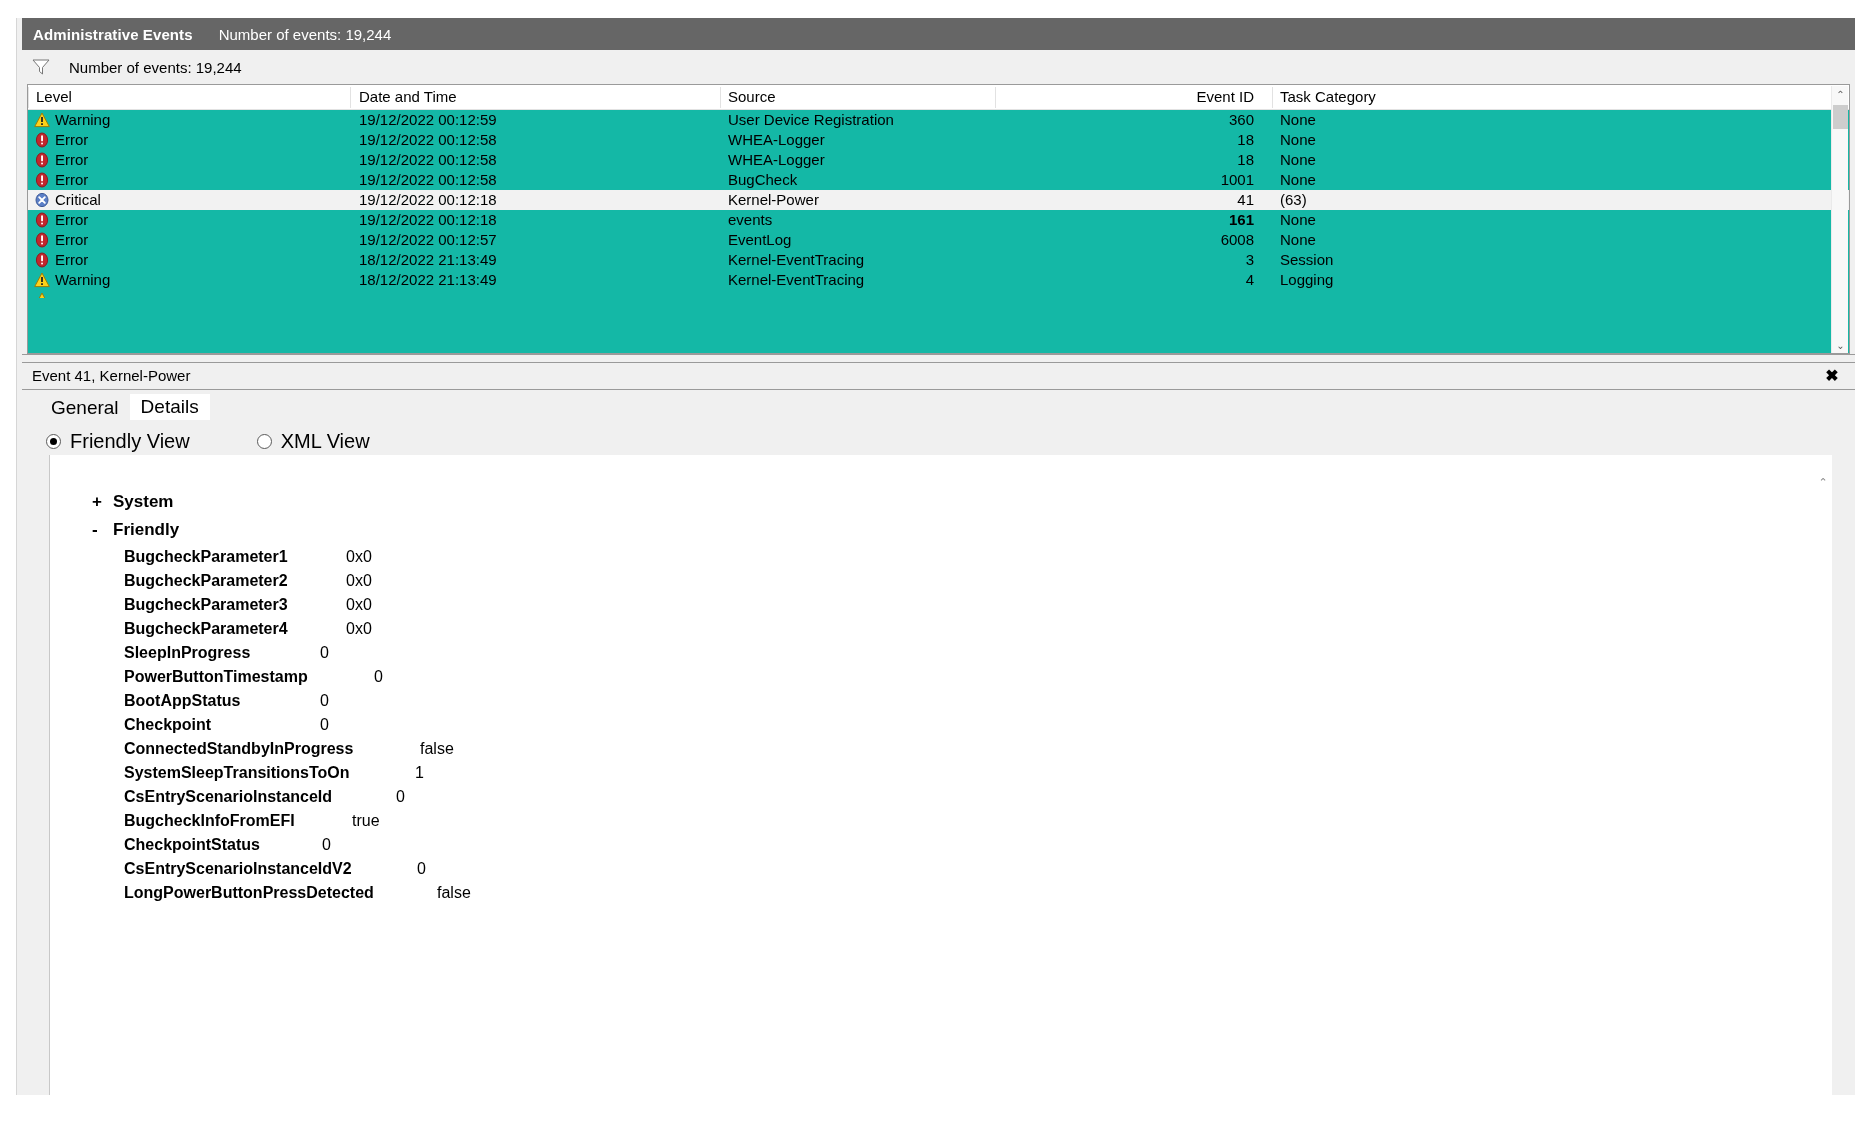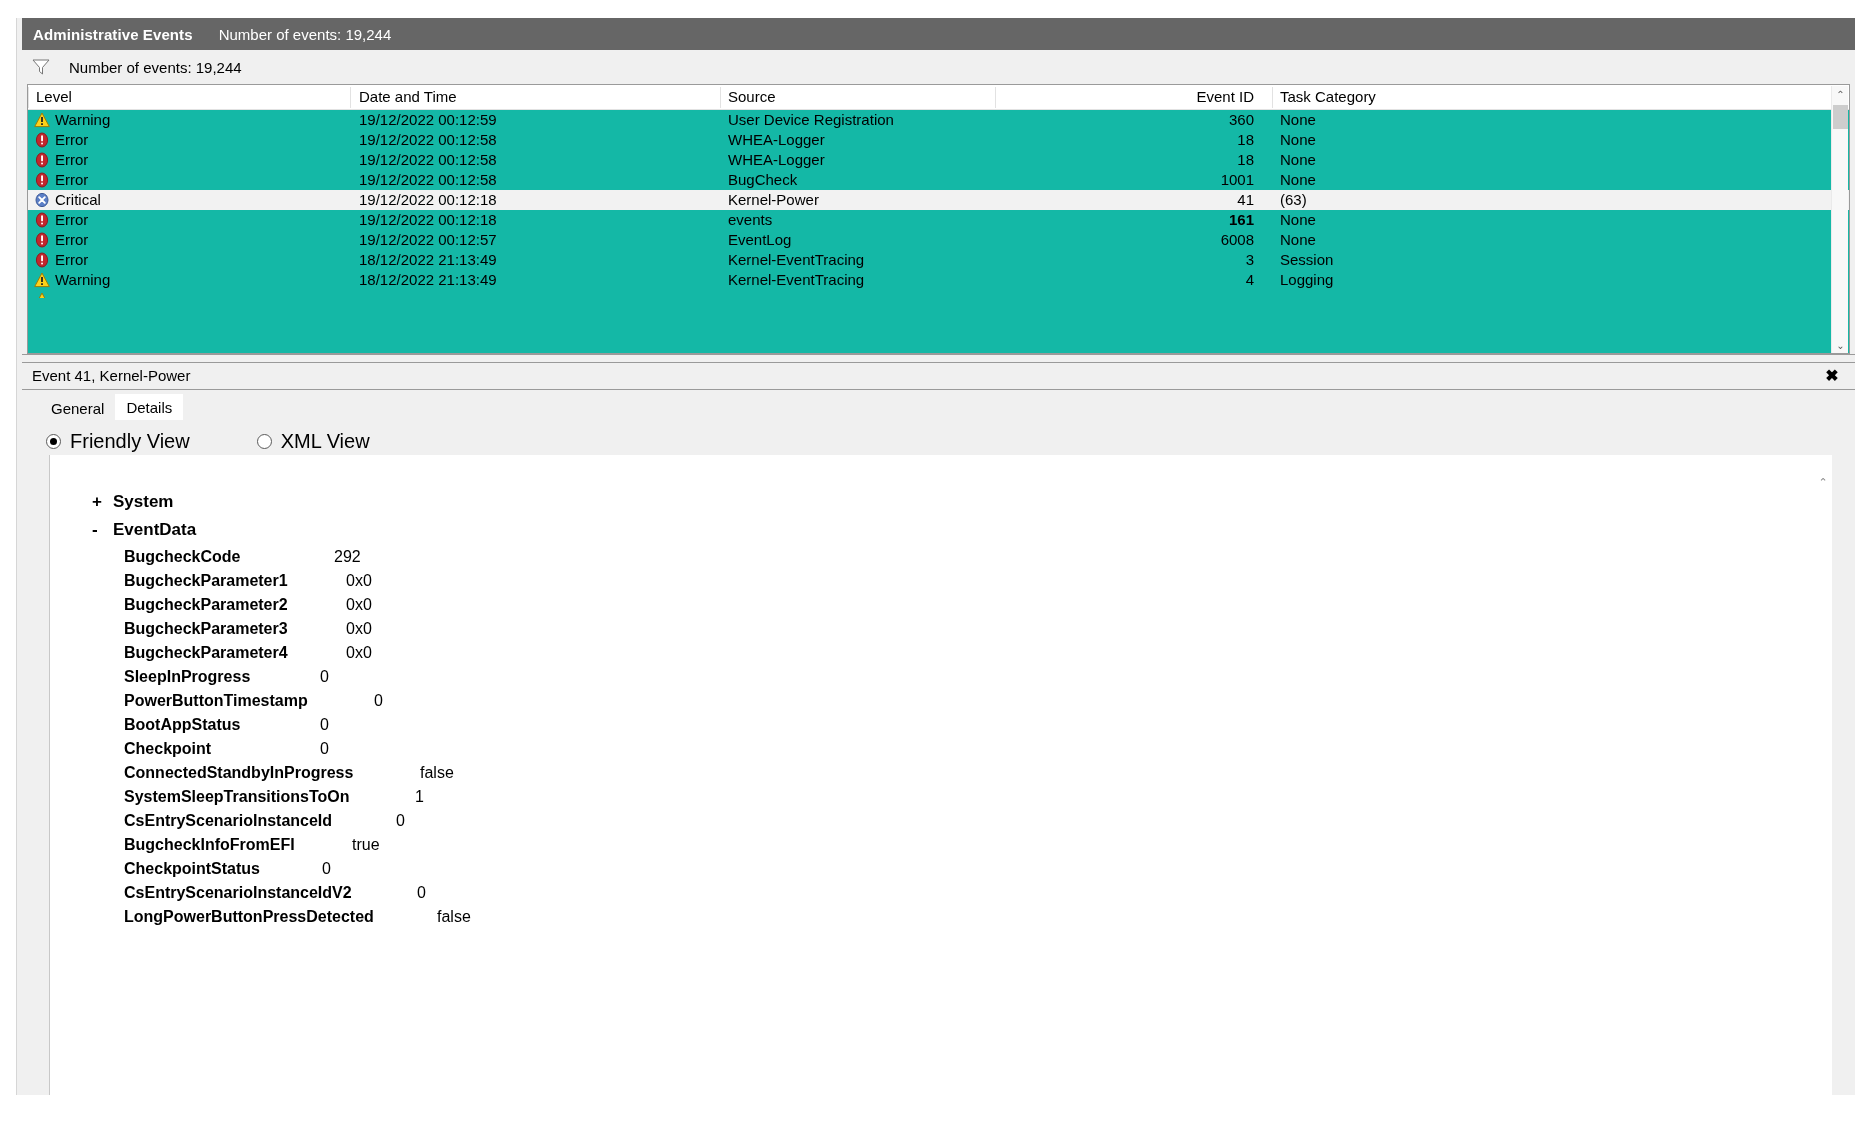--- a/index.html
+++ b/index.html
@@ -217,21 +217,21 @@
     position: absolute;
     left: 18px; top: 32px;
     height: 25px;
     display: flex;
     align-items: flex-end;
   }
   .tab {
     height: 24px;
     padding: 0 11px;
     display: flex; align-items: center;
-    font-size: 15px;
+    font-size: 19px;
     color: #000;
     background: transparent;
     box-sizing: border-box;
   }
   .tab.active {
     background: #ffffff;
     height: 26px;
   }
 
   .view-opts {
@@ -536,28 +536,24 @@
     <div class="xmlbox">
       <div class="inner" style="padding-top:37px;">
 
         <div class="tree-node">
           <span class="toggle">+</span>
           <span class="nname">System</span>
         </div>
 
         <div class="tree-node" style="margin-top:4px;">
           <span class="toggle">-</span>
-          <span class="nname">EventData</span>
+          <span class="nname">Friendly</span>
         </div>
 
         <div style="margin-top:4px;">
-          <div class="kv-row">
-              <span class="k">BugcheckCode</span>
-              <span class="v" style="left:258px;">292</span>
-            </div>
           <div class="kv-row">
               <span class="k">BugcheckParameter1</span>
               <span class="v" style="left:270px;">0x0</span>
             </div>
           <div class="kv-row">
               <span class="k">BugcheckParameter2</span>
               <span class="v" style="left:270px;">0x0</span>
             </div>
           <div class="kv-row">
               <span class="k">BugcheckParameter3</span>

